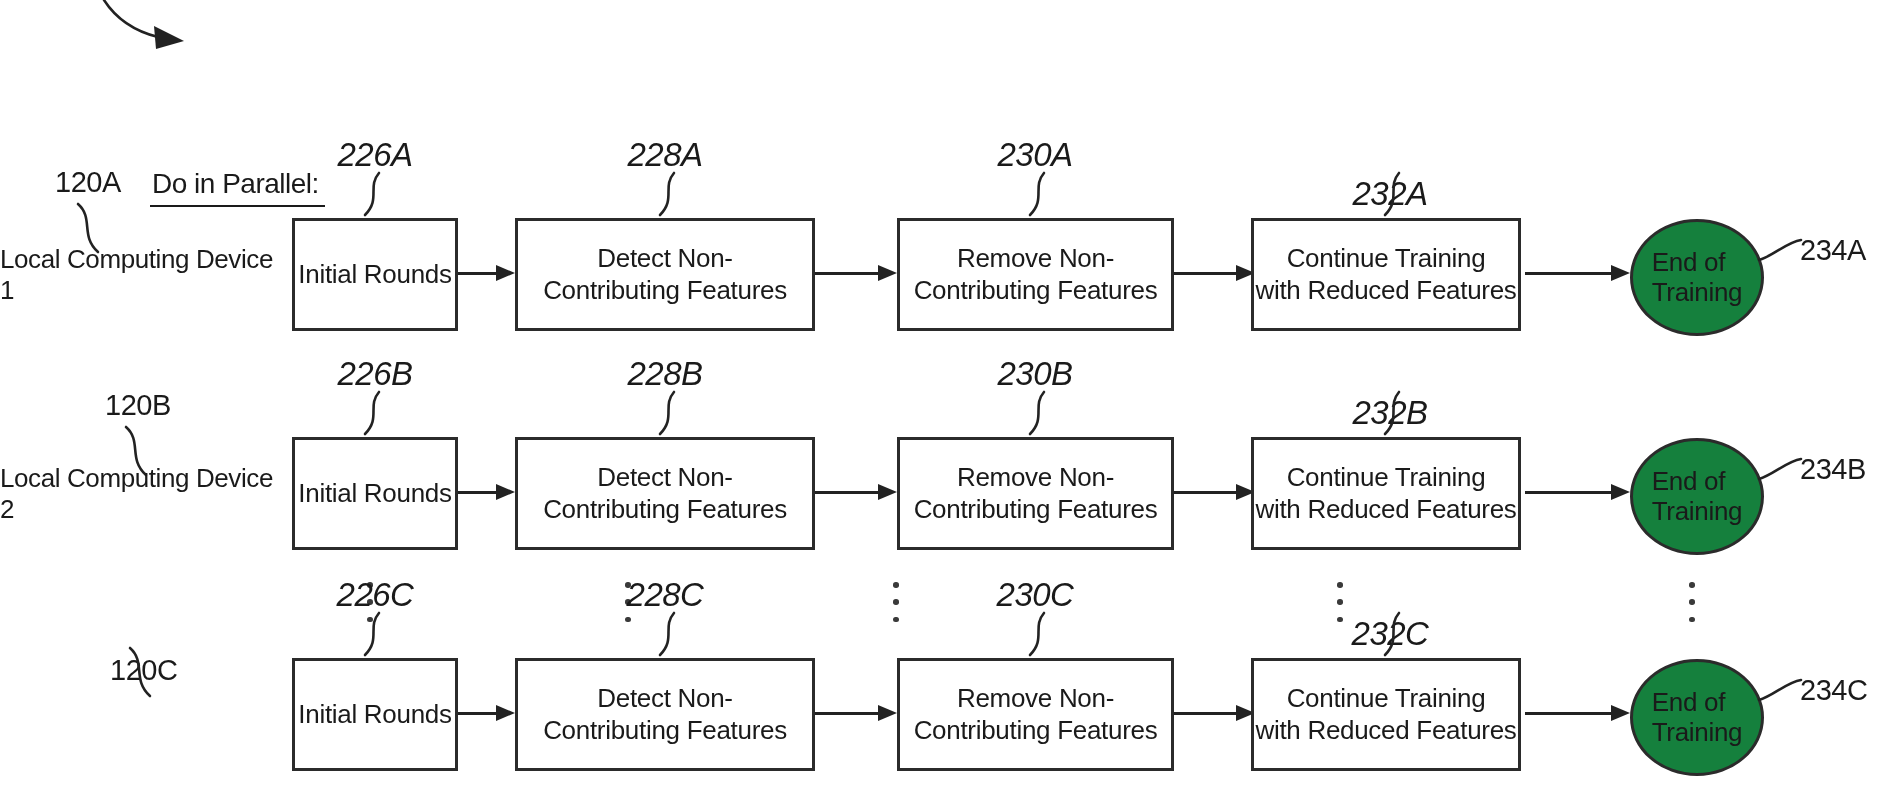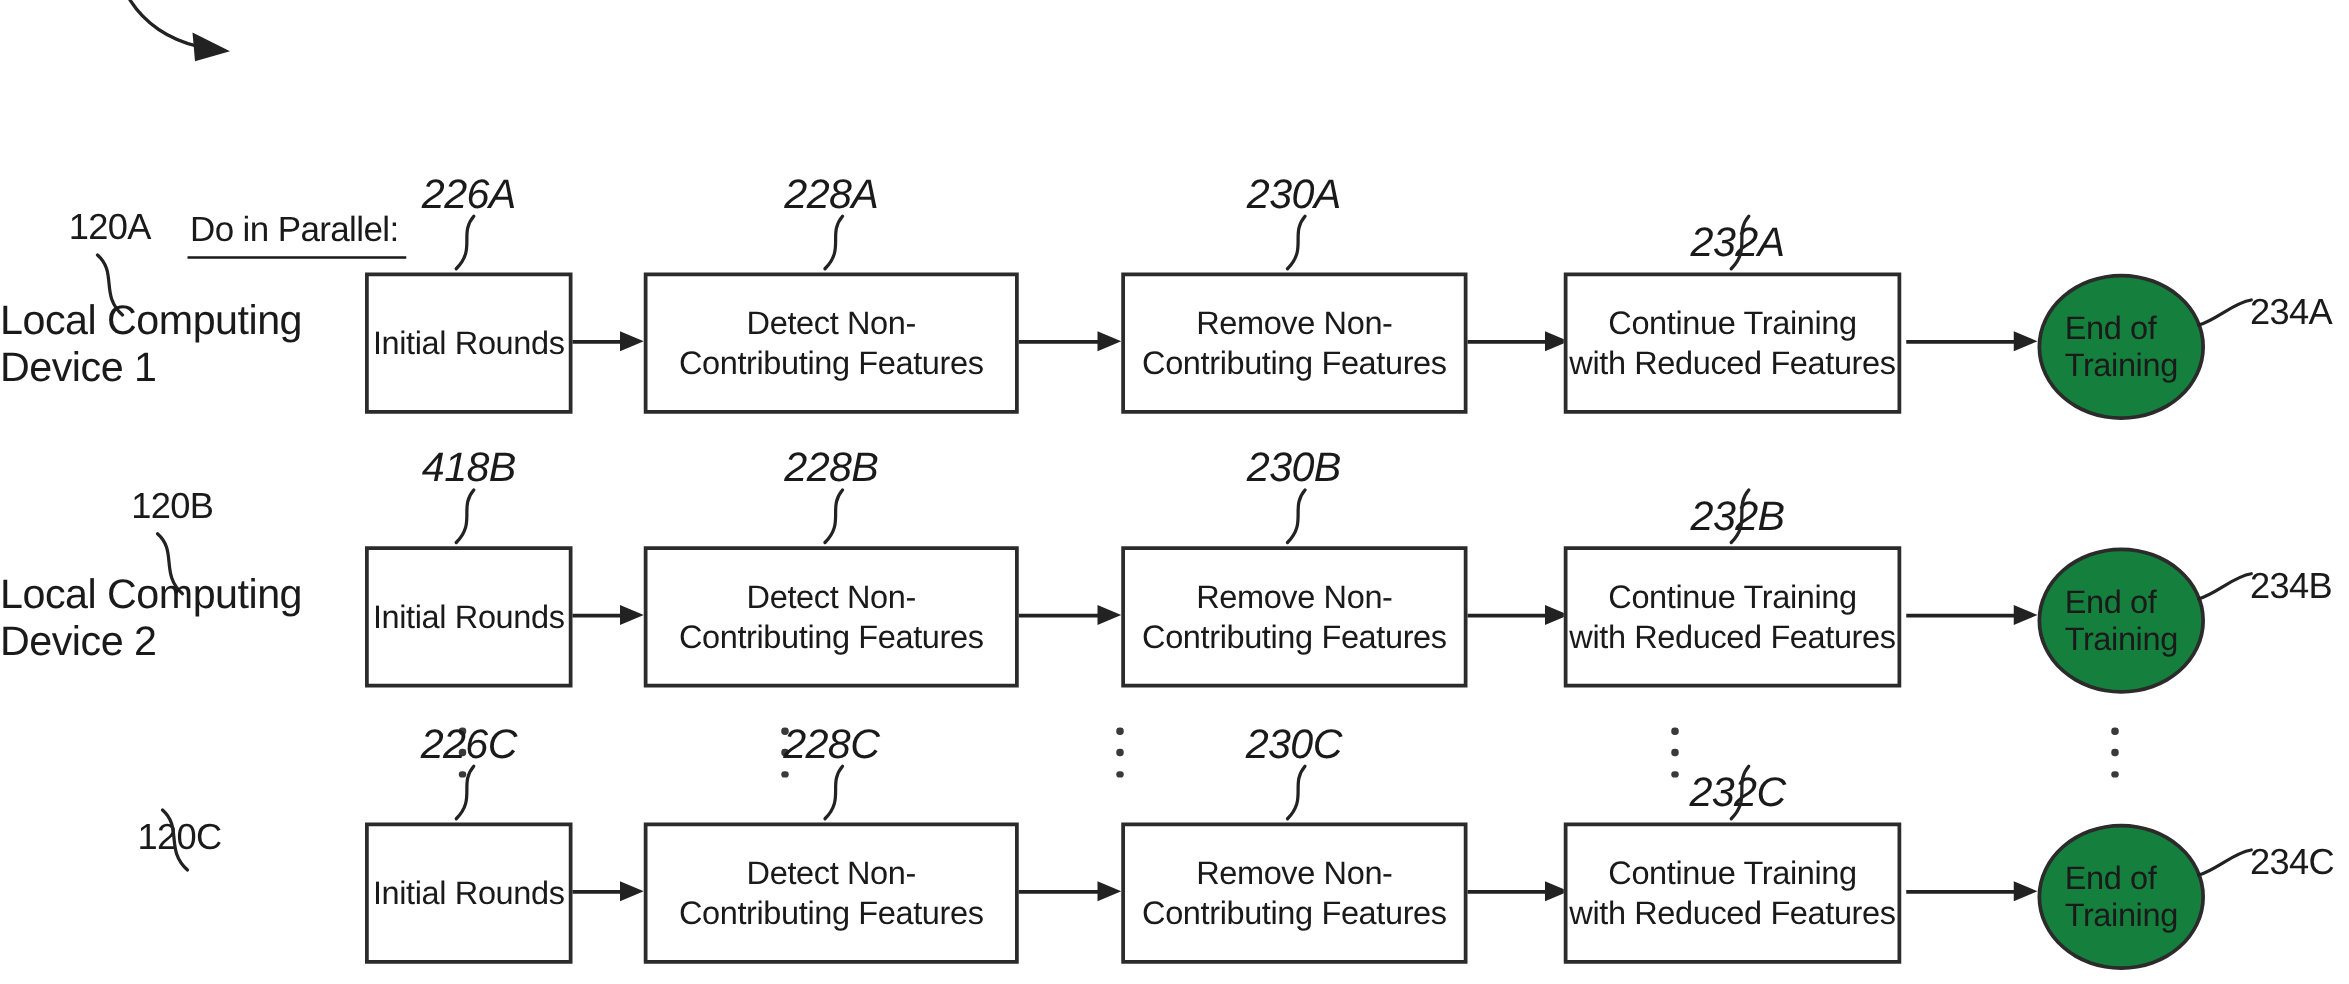--- a/index.html
+++ b/index.html
@@ -16,21 +16,21 @@
   
   .row{position:absolute;left:0;width:1879px;height:113px;}
   .row-a{top:218px;}
   .row-b{top:437px;}
   .row-c{top:658px;}
 
   
   .device-label{
     position:absolute;left:0;top:0;width:284px;height:113px;
     display:flex;align-items:center;justify-content:flex-end;
-    font-size:33px;letter-spacing:-0.4px;
+    font-size:26px;letter-spacing:-0.4px;
   }
   .device-ref{position:absolute;font-size:29px;letter-spacing:-0.5px;}
   .row-a .device-ref{left:55px;top:-52px;}
   .row-b .device-ref{left:105px;top:-48px;}
   .row-c .device-ref{left:110px;top:-48px;margin-top:44px;}
   .device-leader{position:absolute;width:36px;height:52px;}
   .row-a .device-leader{left:70px;top:-16px;}
   .row-b .device-leader{left:118px;top:-12px;}
   .row-c .device-leader{left:122px;top:-12px;}
 
@@ -158,21 +158,21 @@
     <div class="end-ref">234A</div>
   </div>
 
   <div class="row row-b">
     <div class="device-ref">120B</div>
     <svg class="device-leader leader" viewBox="0 0 36 52">
         <path d="M 8,2 C 24,16 10,34 28,50"></path>
       </svg>
     <div class="device-label">Local Computing Device 2</div>
 
-    <div class="step-ref c1">418B</div>
+    <div class="step-ref c1">226B</div>
     <div class="step-ref c2">228B</div>
     <div class="step-ref c3">230B</div>
     <div class="step-ref c4">232B</div>
     <svg class="step-leader c1 leader" viewBox="0 0 30 46">
         <path d="M 24,2 C 12,16 26,28 10,44"></path>
       </svg>
     <svg class="step-leader c2 leader" viewBox="0 0 30 46">
         <path d="M 24,2 C 12,16 26,28 10,44"></path>
       </svg>
     <svg class="step-leader c3 leader" viewBox="0 0 30 46">

